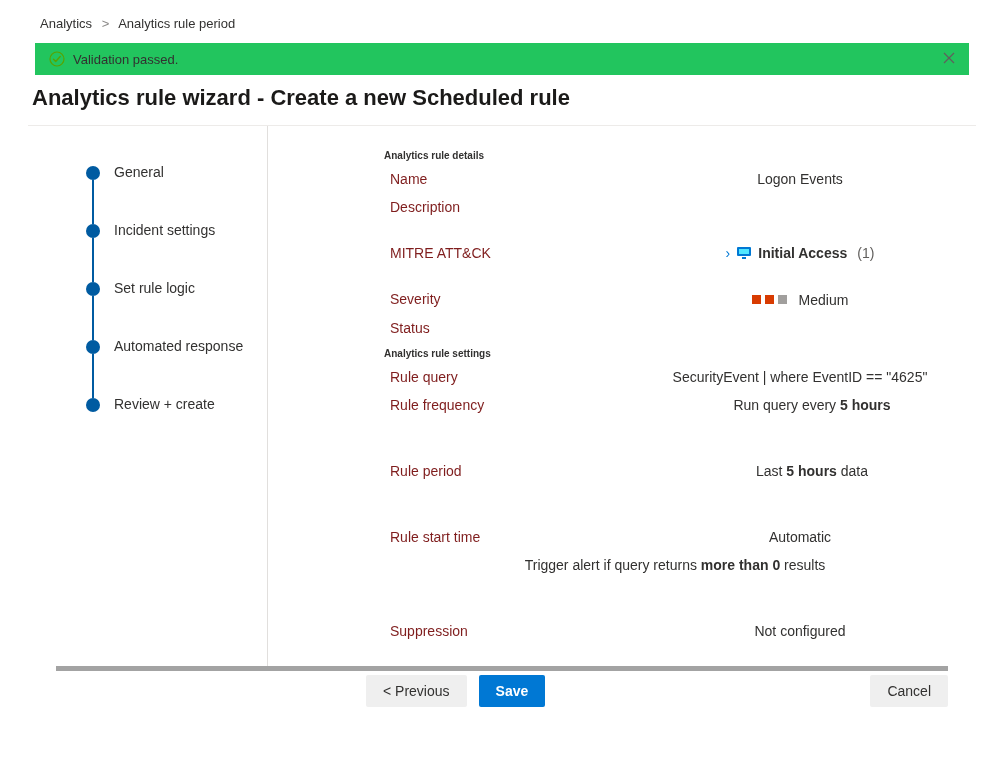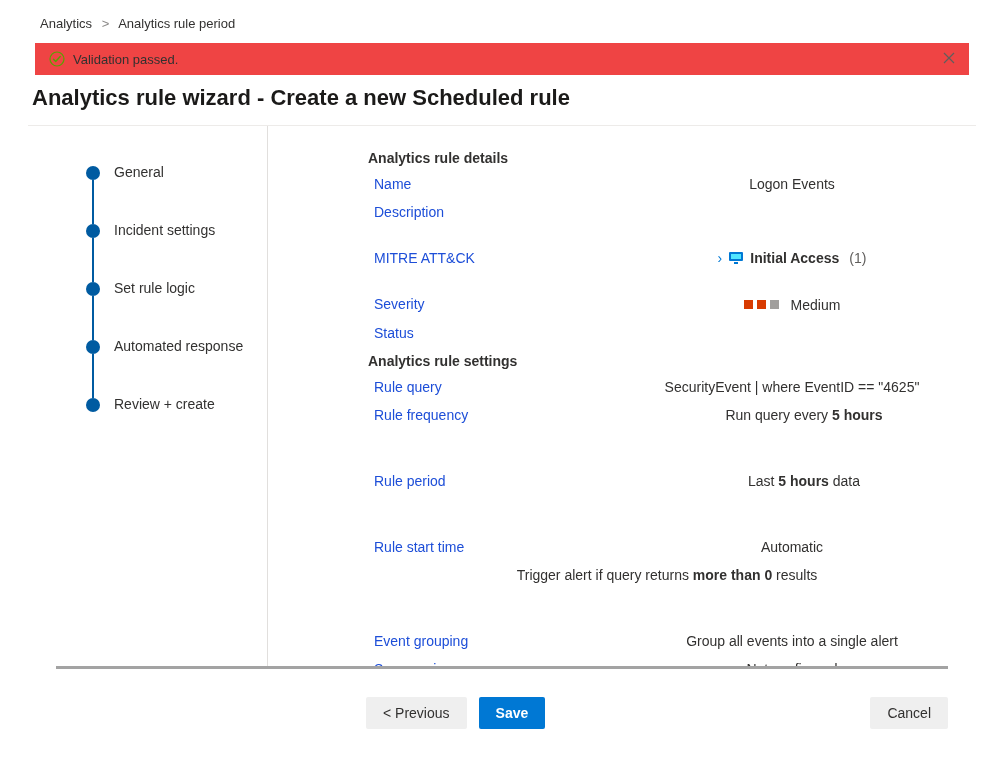--- a/index.html
+++ b/index.html
@@ -16,21 +16,21 @@
     .breadcrumb {
       padding: 16px 0 12px 40px;
       font-size: 13px;
       color: #605e5c;
     }
     .breadcrumb .crumb { color: #323130; }
     .breadcrumb .sep { margin: 0 6px; color: #8a8886; }
     
     .validation {
       margin: 0 35px 10px 35px;
-      background: #ef4444;
+      background: #22c55e;
       padding: 8px 14px;
       display: flex;
       align-items: center;
       justify-content: space-between;
       font-size: 13px;
       color: #323130;
     }
     .validation .left { display: flex; align-items: center; gap: 8px; }
     .validation .close { cursor: pointer; color: #605e5c; font-size: 12px; }
     .val-icon svg { display: block; }
@@ -49,21 +49,21 @@
     }
     .main-inner {
       display: flex;
       height: 540px;
     }
     
     .steps {
       width: 240px;
       padding: 40px 8px 0 58px;
       border-right: 1px solid #e1dfdd;
-      margin-right: 0;
+      margin-right: 16px;
     }
     .step {
       position: relative;
       padding-bottom: 44px;
       display: flex;
       align-items: flex-start;
       cursor: pointer;
     }
     .step:last-child { padding-bottom: 0; }
     .step .dot {
@@ -98,31 +98,31 @@
     .details::-webkit-scrollbar { width: 18px; }
     .details::-webkit-scrollbar-track { background: #f3f2f1; }
     .details::-webkit-scrollbar-thumb { background: #c8c6c4; border: 4px solid #f3f2f1; border-radius: 0; }
     .details::-webkit-scrollbar-button:single-button {
       background: #f3f2f1;
       height: 16px;
       display: block;
     }
     .section-header {
       font-weight: 600;
-      font-size: 14px;
+      font-size: 10px;
       margin-bottom: 10px;
       margin-top: 4px;
       color: #323130;
     }
     .row {
       display: flex;
       margin-bottom: 12px;
       align-items: flex-start;
     }
-    .row .key { width: 250px; font-size: 14px; color: #1d4ed8; padding-left: 6px; }
+    .row .key { width: 250px; font-size: 14px; color: #7f1d1d; padding-left: 6px; }
     .row .val { flex: 1; font-size: 14px; color: #323130; text-align: center; }
     .row.tall { margin-bottom: 50px; gap: 24px; }
     .row.med { margin-bottom: 30px; }
     
     .mitre {
       display: inline-flex;
       align-items: center;
       gap: 6px;
     }
     .mitre .chev { color: #0078d4; font-size: 14px; }
@@ -140,22 +140,22 @@
     .sev .sq.red2 { background: #d83b01; }
     .sev .sq.gray { background: #a19f9d; }
     .sev .txt { margin-left: 8px; }
     
     .enabled { display: inline-flex; align-items: center; gap: 8px; }
     .enabled .circ {
       width: 8px; height: 8px; border: 1px solid #8a8886; border-radius: 50%; background: #fff;
     }
     
     .footer {
-      border-top: 3px solid #a3a3a3;
-      padding: 28px 0;
+      border-top: 5px solid #a3a3a3;
+      padding: 4px 0;
       margin: 0 28px;
       display: flex;
       gap: 12px;
       align-items: flex-start;
     }
     .btn {
       padding: 7px 16px;
       font-size: 14px;
       border: 1px solid transparent;
       cursor: pointer;
@@ -291,24 +291,20 @@
       <div class="row">
         <div class="key">Rule start time</div>
         <div class="val">Automatic</div>
       </div>
       <div class="row tall">
         <div class="val">
           <span>Trigger alert if query returns </span><span class="bold">more than 0</span><span> results</span>
         </div>
       </div>
       <div class="row">
-        <div class="key">Event grouping</div>
-        <div class="val">Group all events into a single alert</div>
-      </div>
-      <div class="row">
         <div class="key">Suppression</div>
         <div class="val">Not configured</div>
       </div>
     </div>
   </div>
 
   <div class="footer">
     <button class="btn secondary prev">&lt; Previous</button>
     <button class="btn primary">Save</button>
     <button class="btn cancel">Cancel</button>

